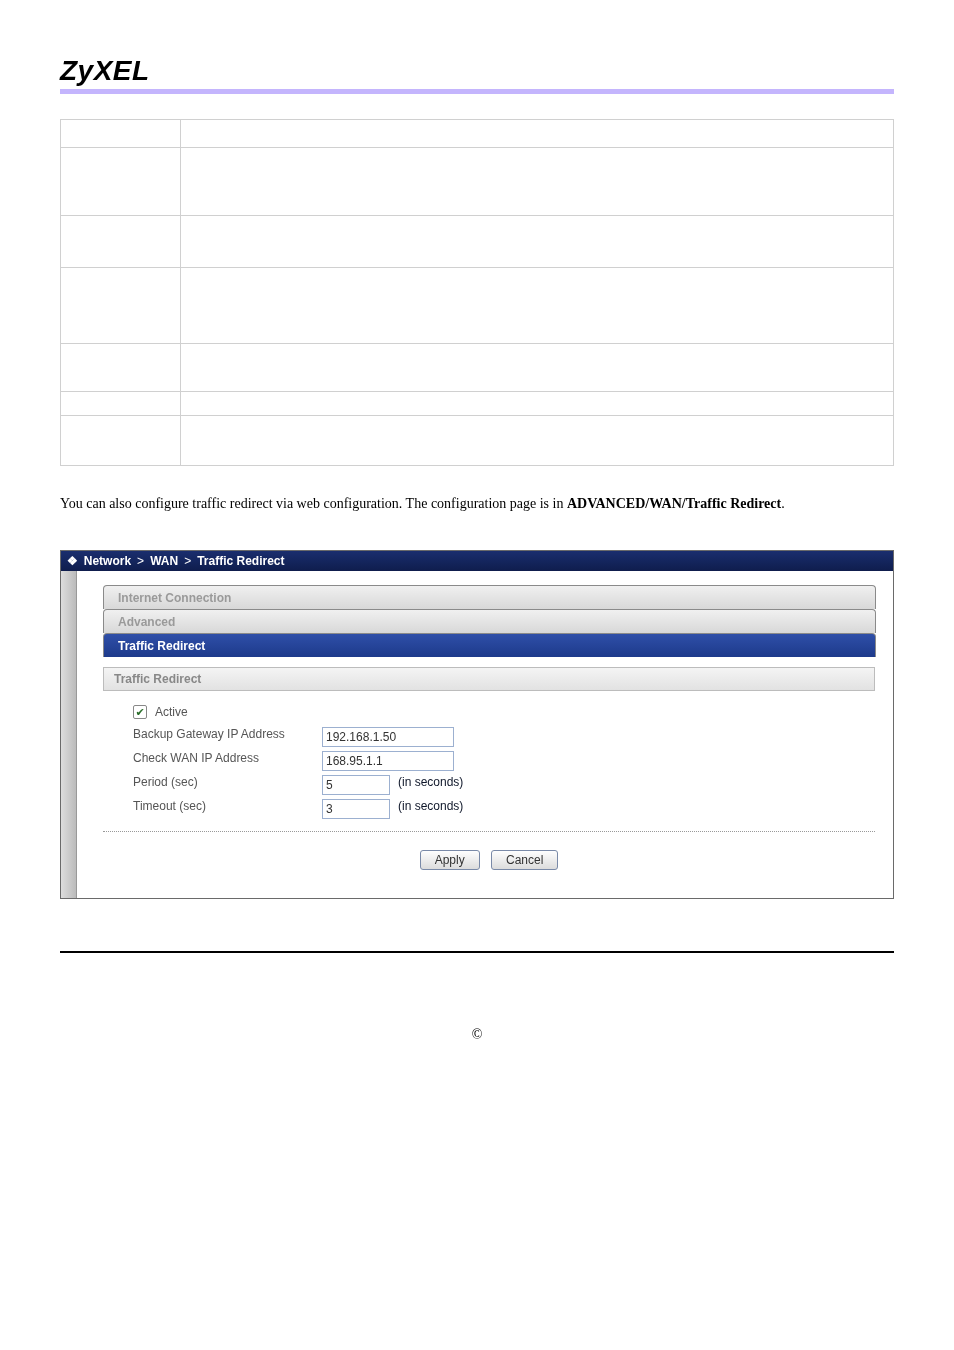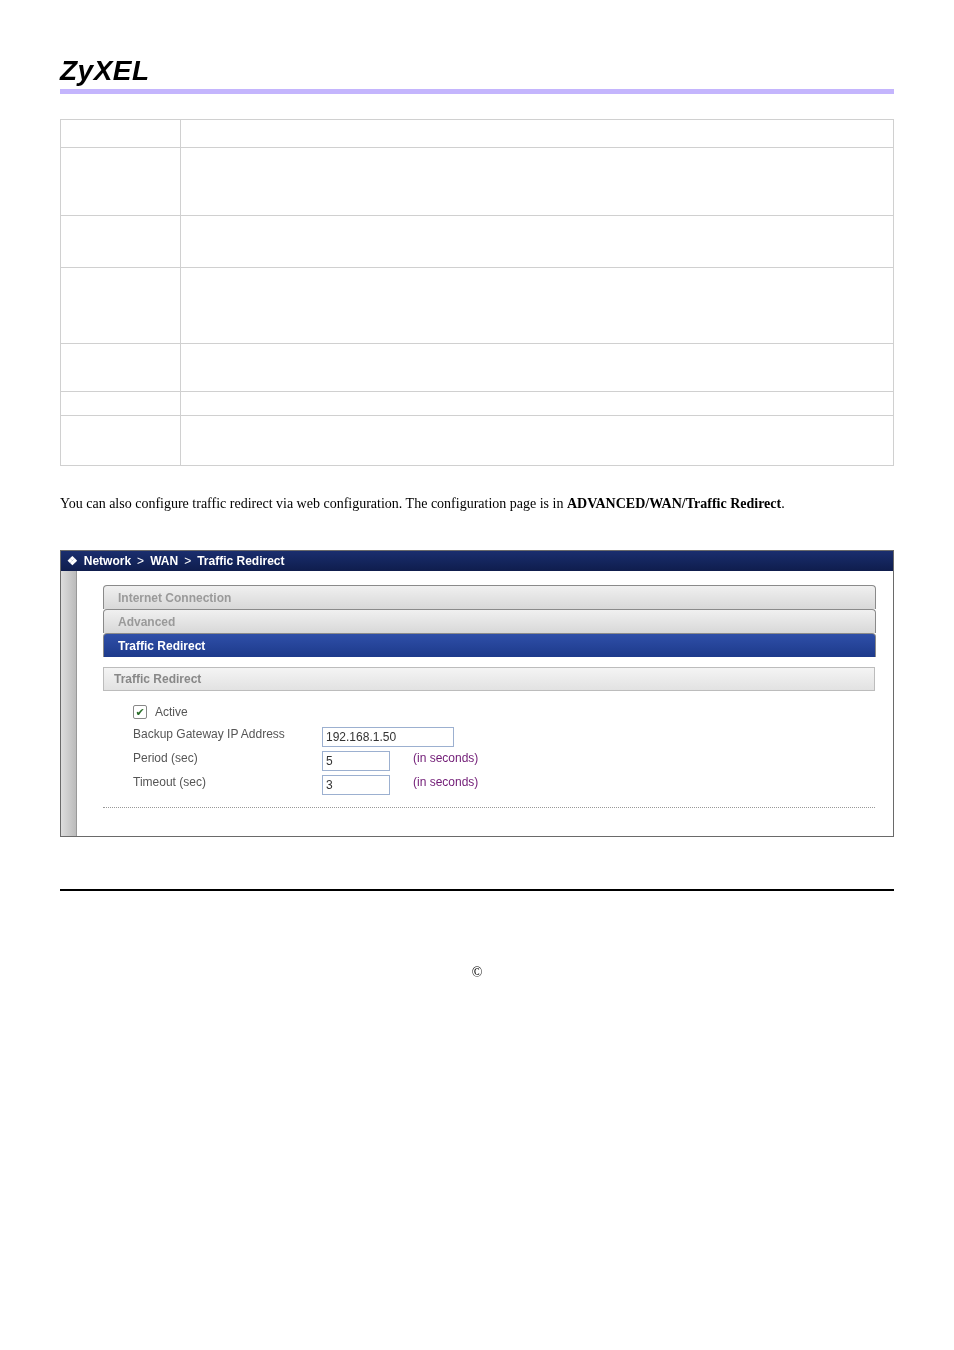--- a/index.html
+++ b/index.html
@@ -118,21 +118,21 @@
   .form-row input[type=text] {
     font-family: Verdana, Arial, sans-serif;
     font-size: 12px;
     border: 1px solid #9cb0d0;
     padding: 2px 3px;
     height: 20px;
     color: #333;
   }
   .w-ip { width: 132px; }
   .w-num { width: 68px; }
-  .suffix { margin-left: 23px; color: #701a75; }
+  .suffix { margin-left: 8px; color: #0f172a; }
   .btn-row {
     text-align: center;
     margin-top: 18px;
   }
   .btn {
     display: inline-block;
     border: 1px solid #7a8aa8;
     border-radius: 3px;
     background: linear-gradient(#fefefe, #dcdcdc);
     padding: 2px 14px;
@@ -219,29 +219,37 @@
       <div class="form-area">
         <div class="chk-row">
           <span class="chk-box">✔</span>
           <span>Active</span>
         </div>
         <div class="form-row">
           <span class="lbl">Backup Gateway IP Address</span>
           <input type="text" class="w-ip" value="192.168.1.50" style="">
         </div>
         <div class="form-row">
+          <span class="lbl">Check WAN IP Address</span>
+          <input type="text" class="w-ip" value="168.95.1.1" style="">
+        </div>
+        <div class="form-row">
           <span class="lbl">Period (sec)</span>
           <input type="text" class="w-num" value="5" style="">
           <span class="suffix">(in seconds)</span>
         </div>
         <div class="form-row">
           <span class="lbl">Timeout (sec)</span>
           <input type="text" class="w-num" value="3" style="">
           <span class="suffix">(in seconds)</span>
         </div>
       </div>
 
+      <div class="btn-row">
+        <span class="btn">Apply</span>
+        <span class="btn">Cancel</span>
+      </div>
     </div>
   </div>
 </div>
 
 <div class="footer-rule"></div>
 <div class="copy">©</div>
 
 </body></html>

